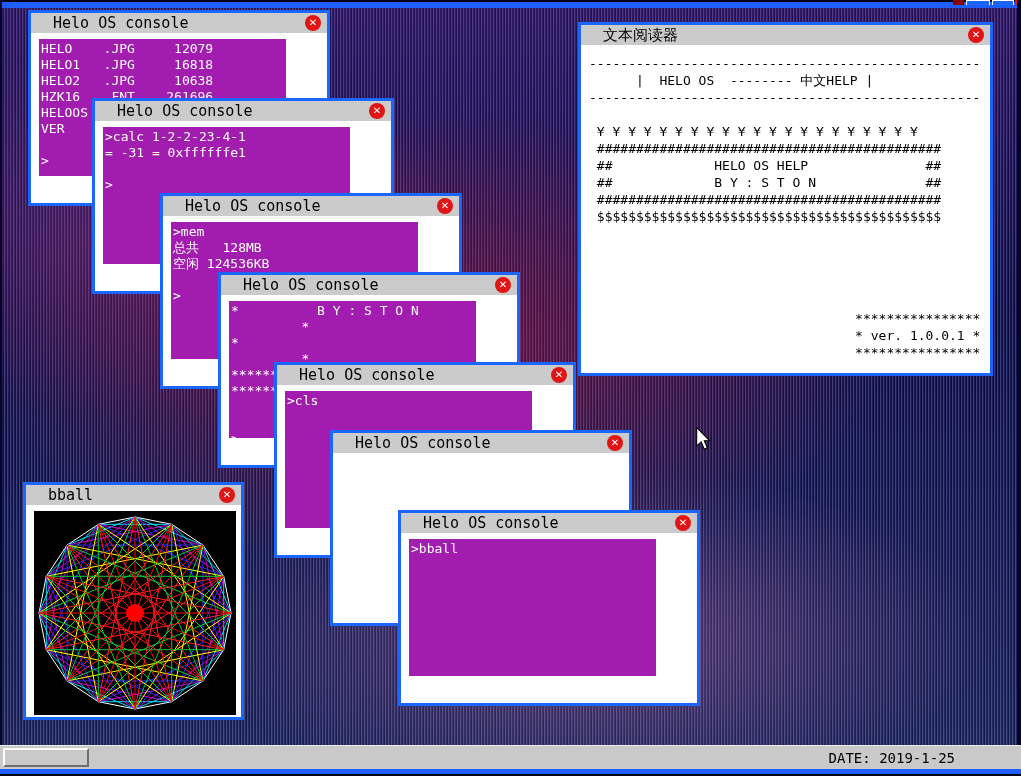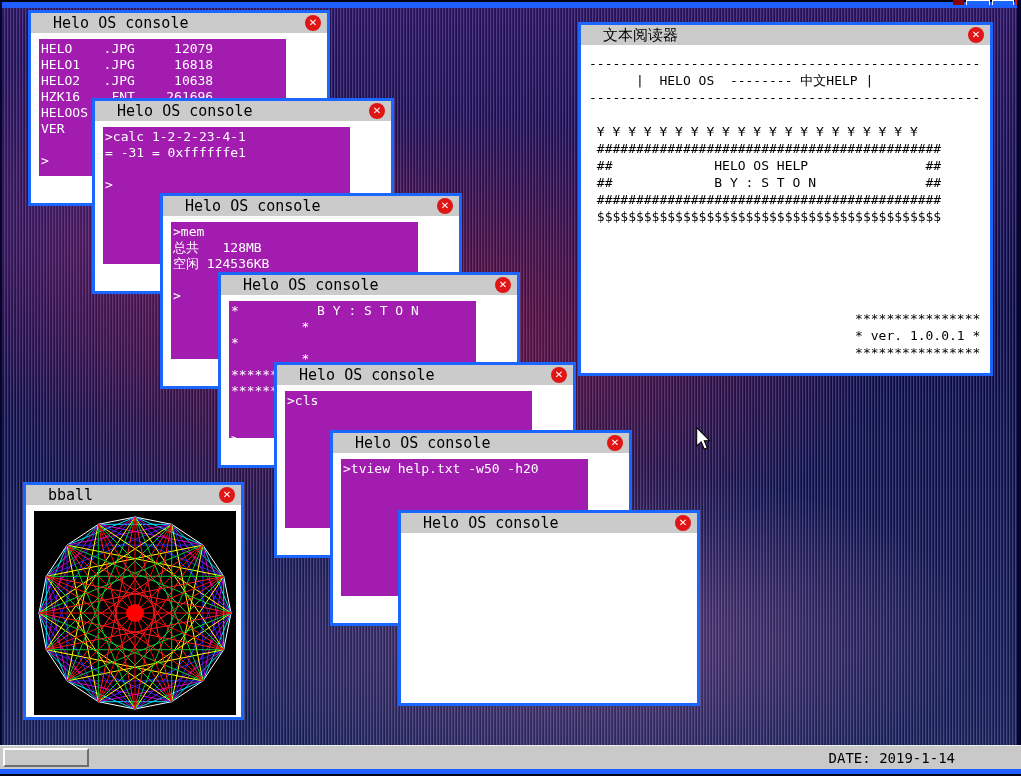--- a/index.html
+++ b/index.html
@@ -143,30 +143,30 @@
     <pre class="screen">&gt;cls</pre>
   </div>
 
   <div class="win console" style="left:330px;top:430px;">
     <div class="titlebar">
       <span class="title">Helo OS console</span>
       <div class="close">
           <span>✕</span>
         </div>
     </div>
-    <pre class="screen">&gt;tview help.txt -w50 -h20</pre>
   </div>
 
   <div class="win console" style="left:398px;top:510px;">
     <div class="titlebar">
       <span class="title">Helo OS console</span>
       <div class="close">
           <span>✕</span>
         </div>
     </div>
+    <pre class="screen">&gt;bball</pre>
   </div>
 
   <div class="win bball" style="left:23px;top:482px;padding-left:48px;">
     <div class="titlebar">
       <span class="title">bball</span>
       <div class="close">
           <span>✕</span>
         </div>
     </div>
     <div class="bball-screen">
@@ -318,21 +318,21 @@
 
 
 
                                   ****************
                                   * ver. 1.0.0.1 *
                                   ****************</pre>
   </div>
 
   <div class="taskbar">
     <div class="task-btn"></div>
-    <span class="task-date">DATE: 2019-1-14</span>
+    <span class="task-date">DATE: 2019-1-25</span>
     <div class="task-clock">21:42</div>
   </div>
   <div class="edge edge-bottom-blue"></div>
   <div class="edge edge-bottom-black"></div>
 
   <div class="cursor">
     <svg width="18" height="24" viewBox="0 0 12 19">
       <path d="M1 0.5 L1 15 L4.6 11.8 L7 17.6 L9.4 16.4 L7 10.8 L11.2 10.8 Z" fill="#ffffff" stroke="#000000" stroke-width="0.8"></path>
     </svg>
   </div>

